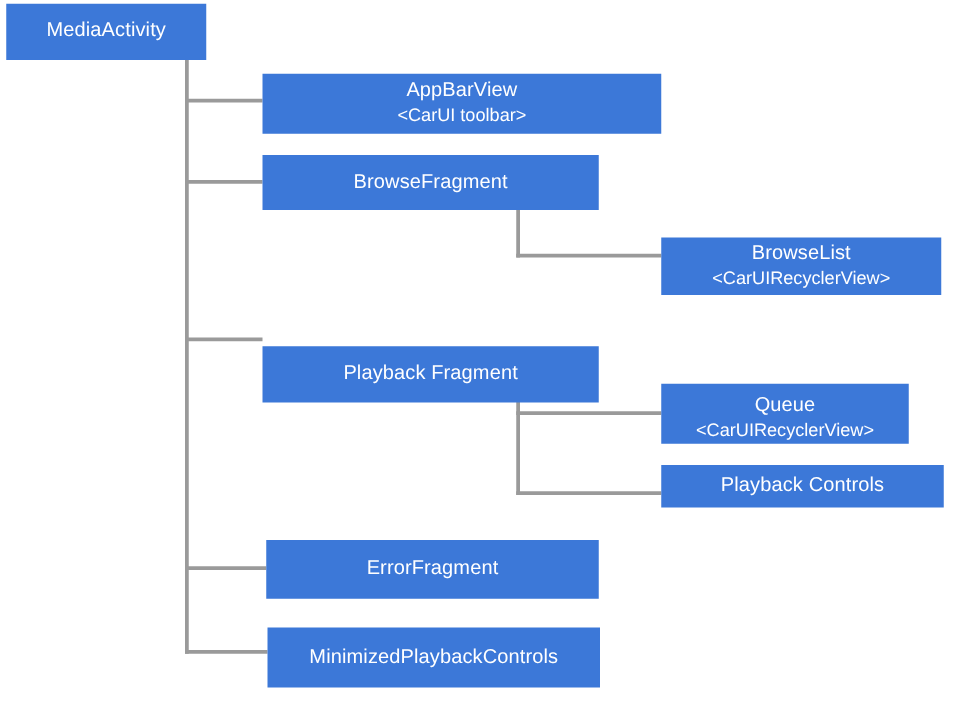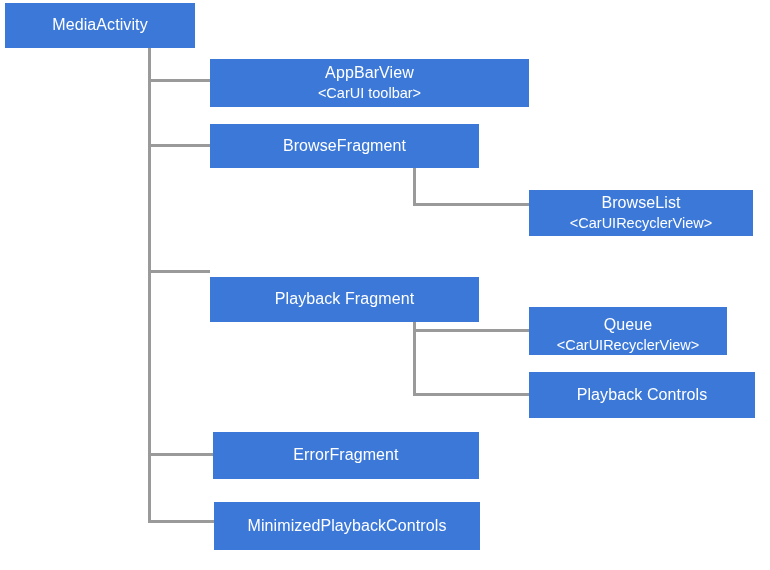--- a/index.html
+++ b/index.html
@@ -53,21 +53,21 @@
   <div class="line" style="left:148px; top:453px; width:65px; height:3px;"></div>
   <div class="line" style="left:148px; top:520px; width:66px; height:3px;"></div>
 
   <div class="line" style="left:413px; top:168px; width:3px; height:38px;"></div>
   <div class="line" style="left:413px; top:203px; width:116px; height:3px;"></div>
 
   <div class="line" style="left:413px; top:294px; width:3px; height:102px;"></div>
   <div class="line" style="left:413px; top:329px; width:116px; height:3px;"></div>
   <div class="line" style="left:413px; top:393px; width:116px; height:3px;"></div>
 
-  <div class="node" style="left:5px; top:3px; width:190px; height:45px;">
+  <div class="node" style="left:5px; top:3px; width:160px; height:45px;">
     <span class="label">MediaActivity</span>
   </div>
 
   <div class="node" style="left:210px; top:59px; width:319px; height:48px;">
     <span class="label">AppBarView</span>
     <span class="sublabel">&lt;CarUI toolbar&gt;</span>
   </div>
 
   <div class="node" style="left:210px; top:124px; width:269px; height:44px;">
     <span class="label">BrowseFragment</span>
@@ -80,21 +80,21 @@
 
   <div class="node" style="left:210px; top:249px; width:269px; height:45px;margin-top:28px;">
     <span class="label">Playback Fragment</span>
   </div>
 
   <div class="node" style="left:529px; top:307px; width:198px; height:48px;justify-content:flex-end;">
     <span class="label">Queue</span>
     <span class="sublabel">&lt;CarUIRecyclerView&gt;</span>
   </div>
 
-  <div class="node" style="left:529px; top:372px; width:226px; height:46px;">
+  <div class="node" style="left:529px; top:372px; width:226px; height:34px;">
     <span class="label">Playback Controls</span>
   </div>
 
   <div class="node" style="left:213px; top:432px; width:266px; height:47px;">
     <span class="label">ErrorFragment</span>
   </div>
 
   <div class="node" style="left:214px; top:502px; width:266px; height:48px;">
     <span class="label">MinimizedPlaybackControls</span>
   </div>

